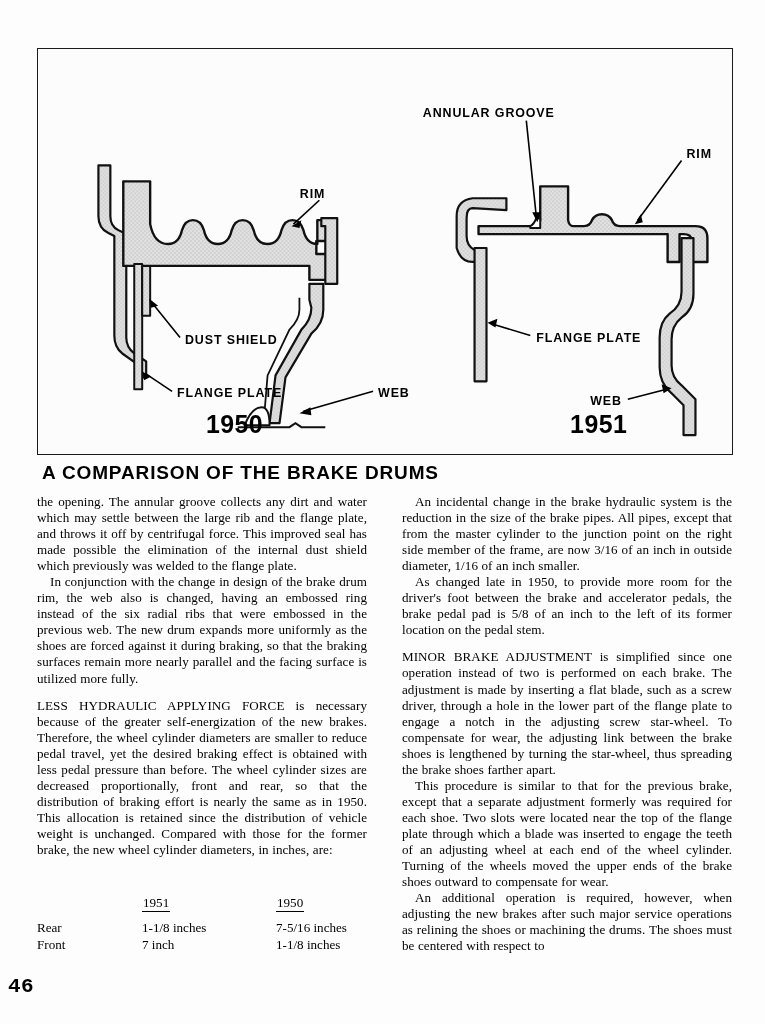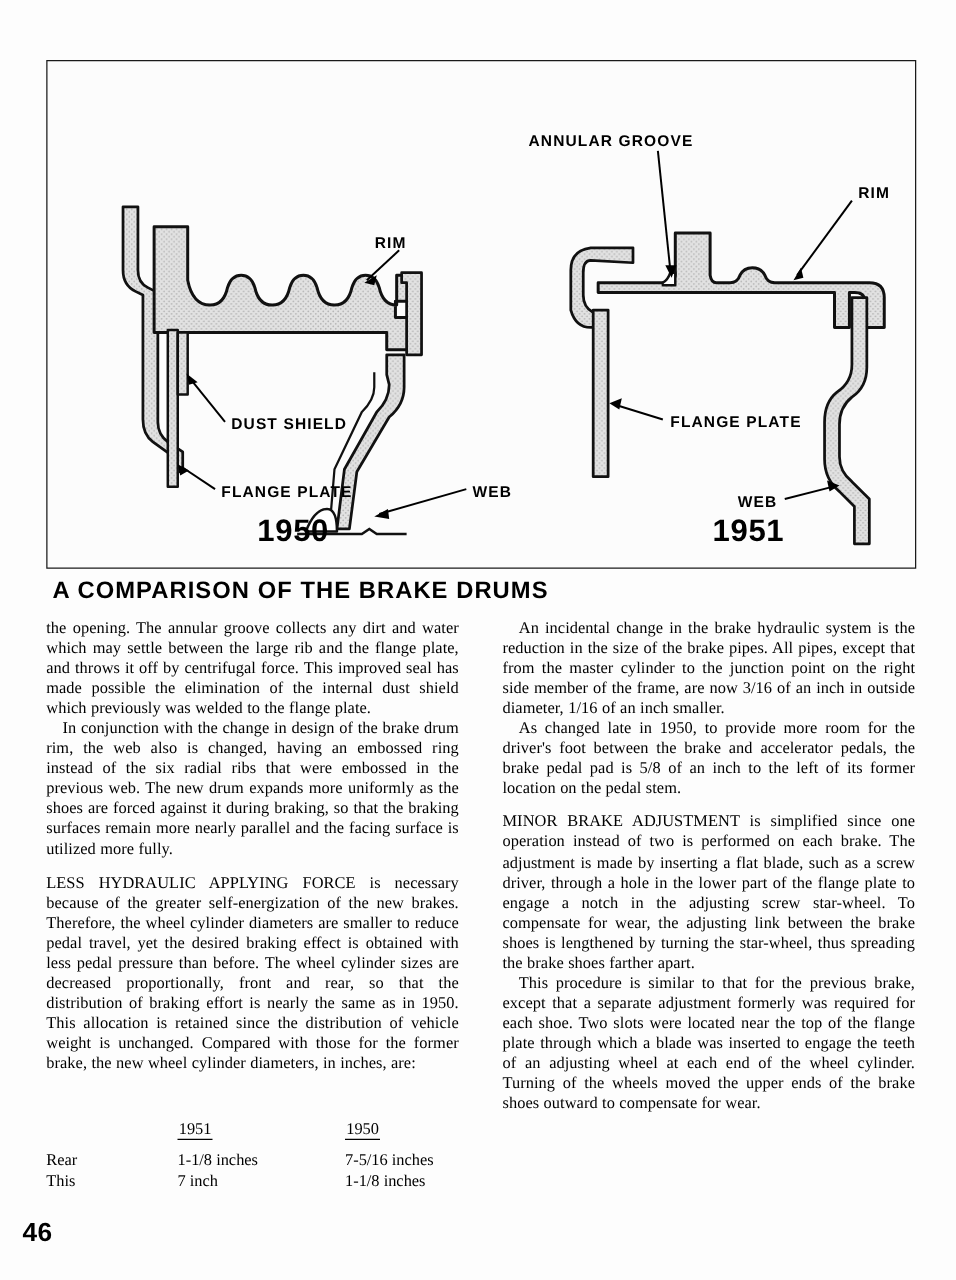--- a/index.html
+++ b/index.html
@@ -118,23 +118,23 @@
     border-bottom: 1px solid #000;
     padding: 0 1px 1px 1px;
   }
   .c-label { width: 105px; }
   .c-1951  { width: 134px; }
   .c-1950  { width: 101px; }
 
   
   .page-number {
     position: absolute;
-    left: 18px;
+    left: 8px;
     top: 975px;
-    font-family: Liberation Sans, sans-serif;
+    font-family: Liberation Mono, monospace;
     font-weight: bold;
     font-size: 21px;
     letter-spacing: 0.3px;
     text-align: center;
   }
 </style>
 </head>
 <body>
 
 <div class="page">
@@ -265,31 +265,32 @@
             <th class="c-1950 hdr"><span>1950</span></th>
           </tr>
         </thead>
         <tbody>
           <tr>
             <td class="c-label">Rear</td>
             <td class="c-1951">1-1/8 inches</td>
             <td class="c-1950">7-5/16 inches</td>
           </tr>
           <tr>
-            <td class="c-label">This</td>
+            <td class="c-label">Front</td>
             <td class="c-1951">7 inch</td>
             <td class="c-1950">1-1/8 inches</td>
           </tr>
         </tbody>
       </table>
     </div>
 
     <div class="col col-right">
       <p class="para indent">An incidental change in the brake hydraulic system is the reduction in the size of the brake pipes.  All pipes, except that from the master cylinder to the junction point on the right side member of the frame, are now 3/16 of an inch in outside diameter, 1/16 of an inch smaller.</p>
       <p class="para indent">As changed late in 1950, to provide more room for the driver's foot between the brake and accelerator pedals, the brake pedal pad is 5/8 of an inch to the left of its former location on the pedal stem.</p>
       <p class="para gap-before">MINOR BRAKE ADJUSTMENT is simplified since one operation instead of two is performed on each brake.  The adjustment is made by inserting a flat blade, such as a screw driver, through a hole in the lower part of the flange plate to engage a notch in the adjusting screw star-wheel.  To compensate for wear, the adjusting link between the brake shoes is lengthened by turning the star-wheel, thus spreading the brake shoes farther apart.</p>
       <p class="para indent">This procedure is similar to that for the previous brake, except that a separate adjustment formerly was required for each shoe.  Two slots were located near the top of the flange plate through which a blade was inserted to engage the teeth of an adjusting wheel at each end of the wheel cylinder.  Turning of the wheels moved the upper ends of the brake shoes outward to compensate for wear.</p>
+      <p class="para indent">An additional operation is required, however, when adjusting the new brakes after such major service operations as relining the shoes or machining the drums.  The shoes must be centered with respect to</p>
     </div>
   </div>
 
   <div class="page-number">46</div>
 
 </div>
 
 </body></html>

